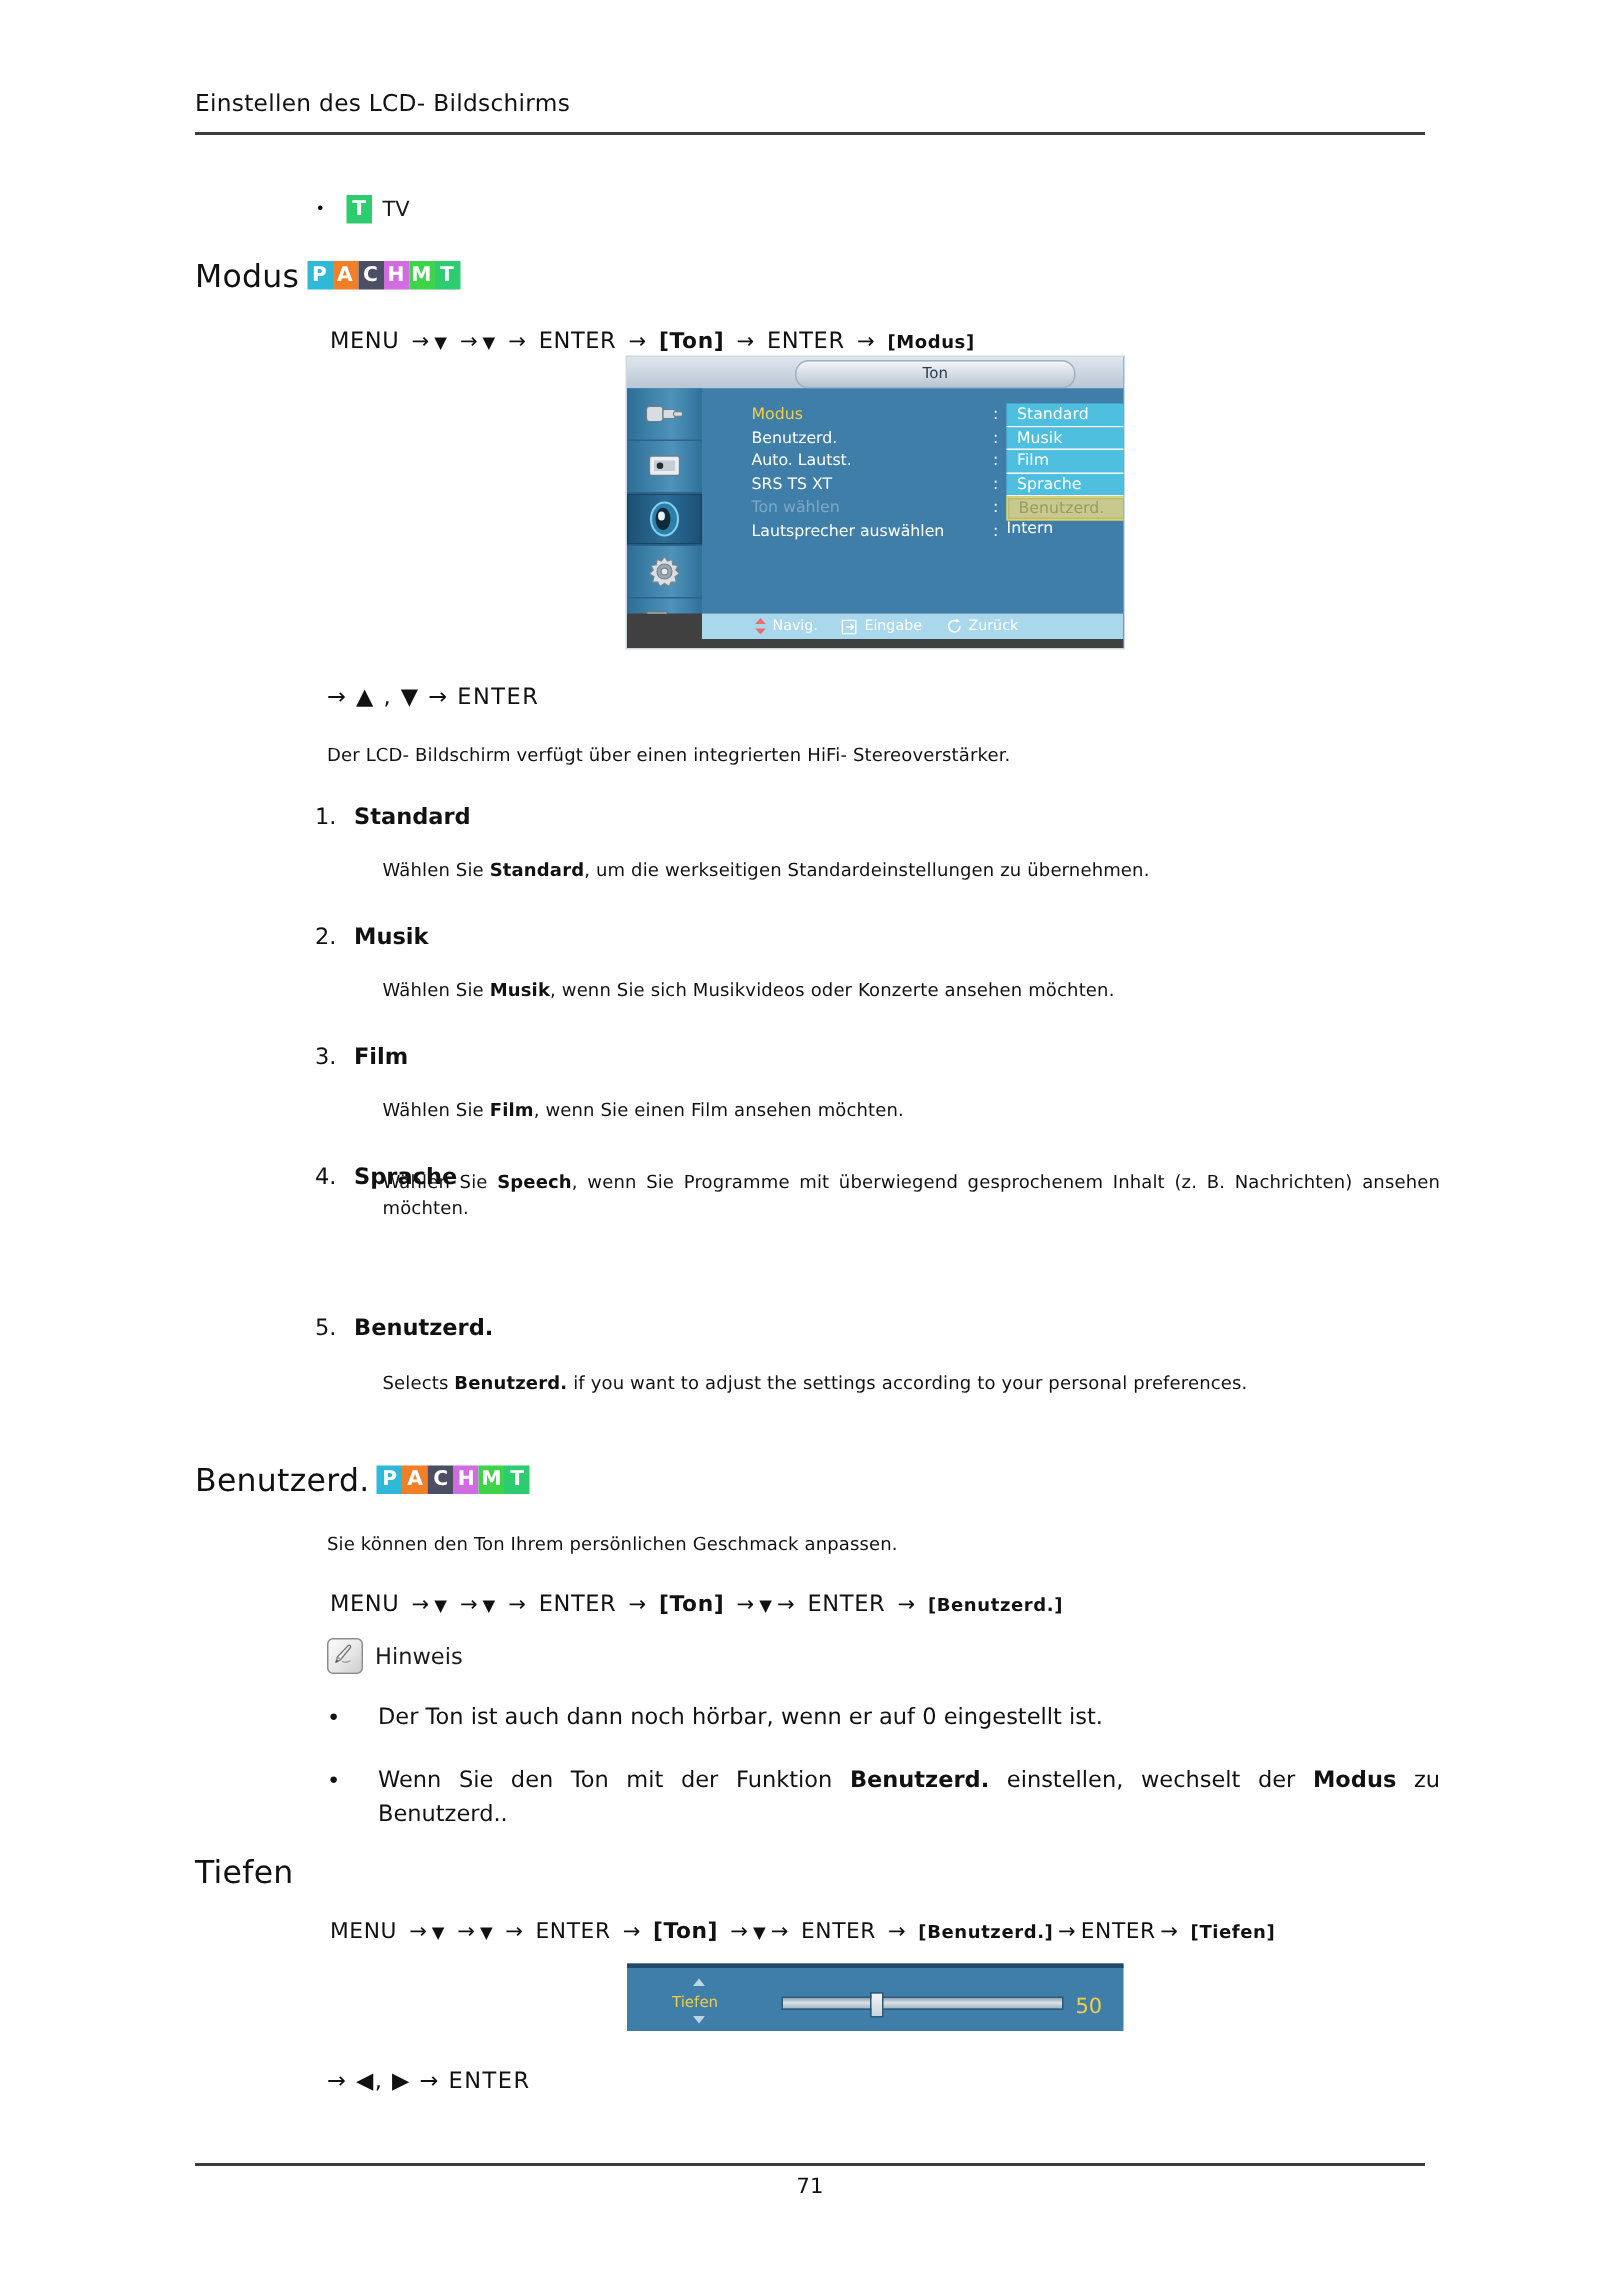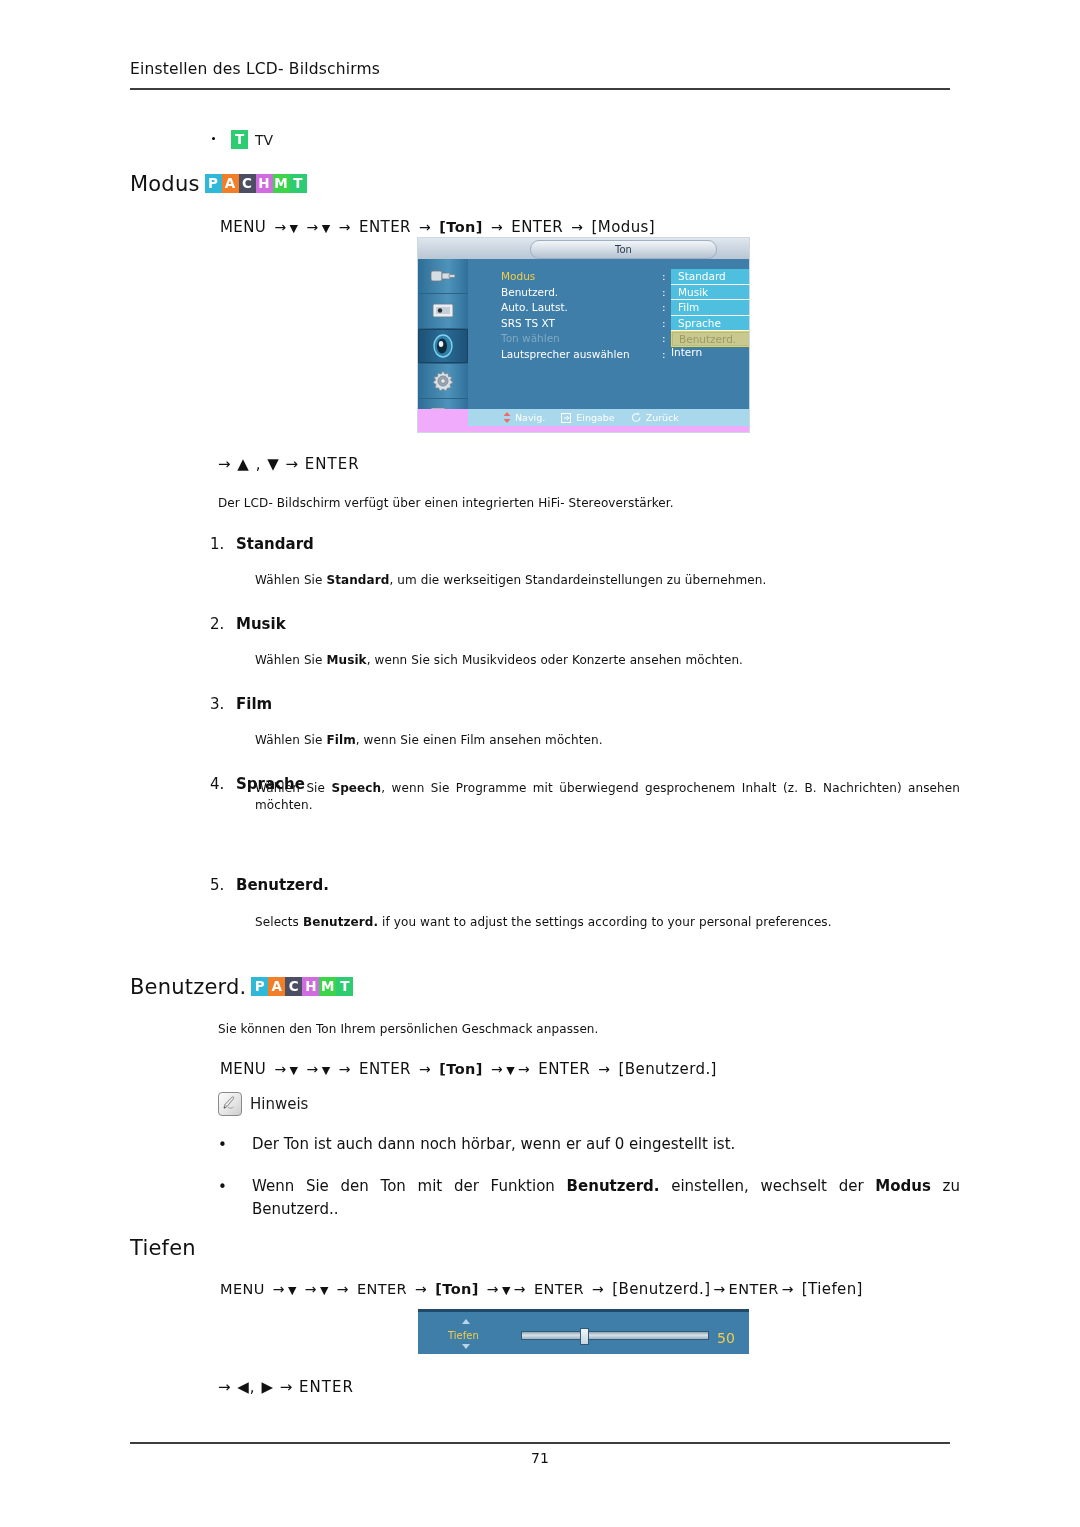--- a/index.html
+++ b/index.html
@@ -101,21 +101,21 @@
   .menu-path {
     position: absolute;
     font-size: 15px;
     color: #111;
     letter-spacing: .4px;
     white-space: nowrap;
   }
   .menu-path .arr { font-size: 14px; padding: 0 3px; }
   .menu-path .dn  { font-size: 11px; }
   .menu-path .bk  { font-weight: bold; font-size: 14.5px; }
-  .menu-path .bk2 { font-weight: normal; font-size: 15px; }
+  .menu-path .bk2 { font-weight: bold; font-size: 12px; }
 
   .para {
     position: absolute;
     font-size: 12px;
     line-height: 1.45;
     color: #111;
     letter-spacing: .1px;
   }
   .para b { font-weight: bold; }
 
@@ -269,21 +269,21 @@
     top: 10px;
     font-size: 10.5px;
     color: #ffffff;
   }
   .osd-colons div { height: 15.5px; line-height: 15.5px; }
 
   .osd-footer {
     position: absolute;
     left: 0; right: 0; bottom: 0;
     height: 23px;
-    background: #f0abfc;
+    background: #404040;
   }
   .osd-footer-inner {
     position: absolute;
     left: 50px; right: 0; top: 0; height: 17px;
     background: #a9d8ec;
     display: flex;
     align-items: center;
     gap: 16px;
     padding-left: 35px;
     font-size: 9.5px;

